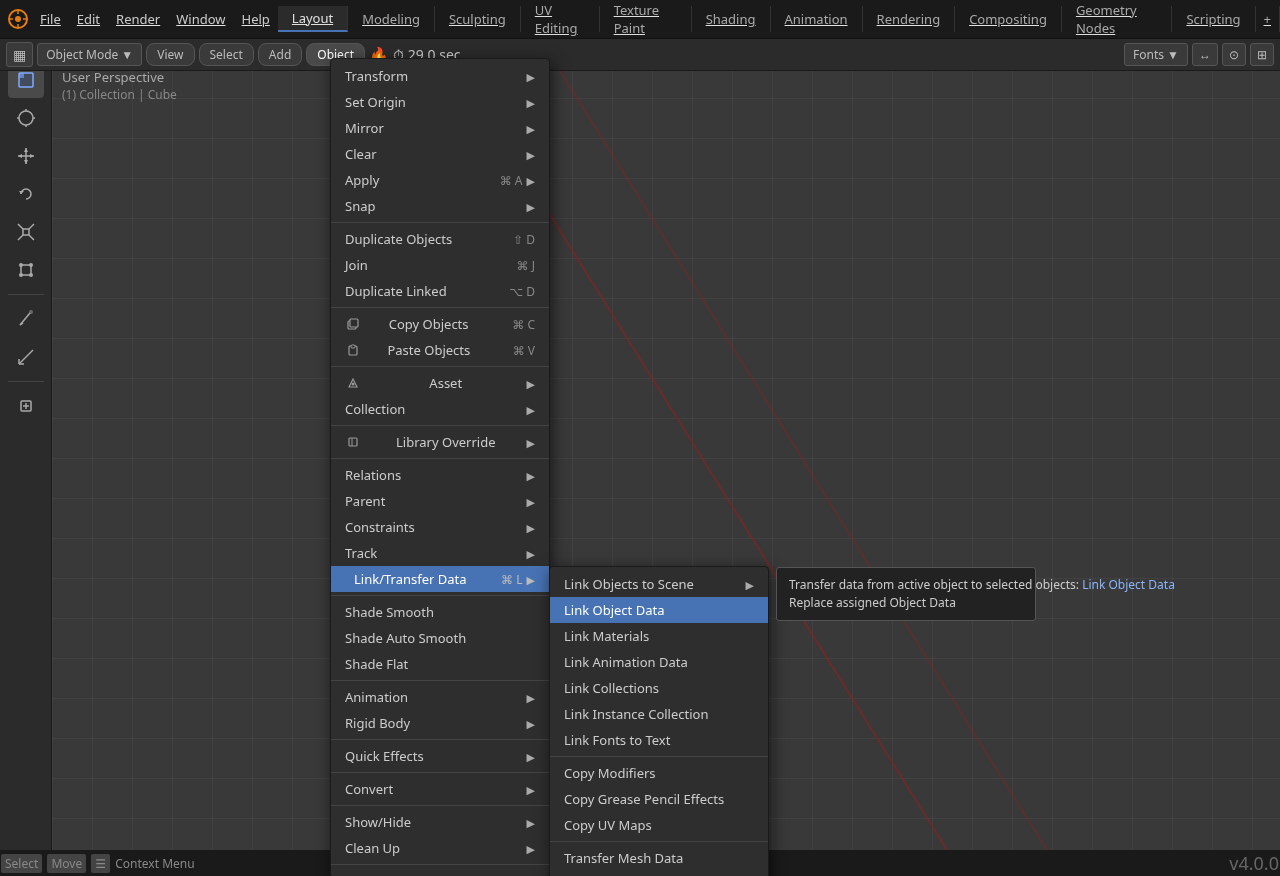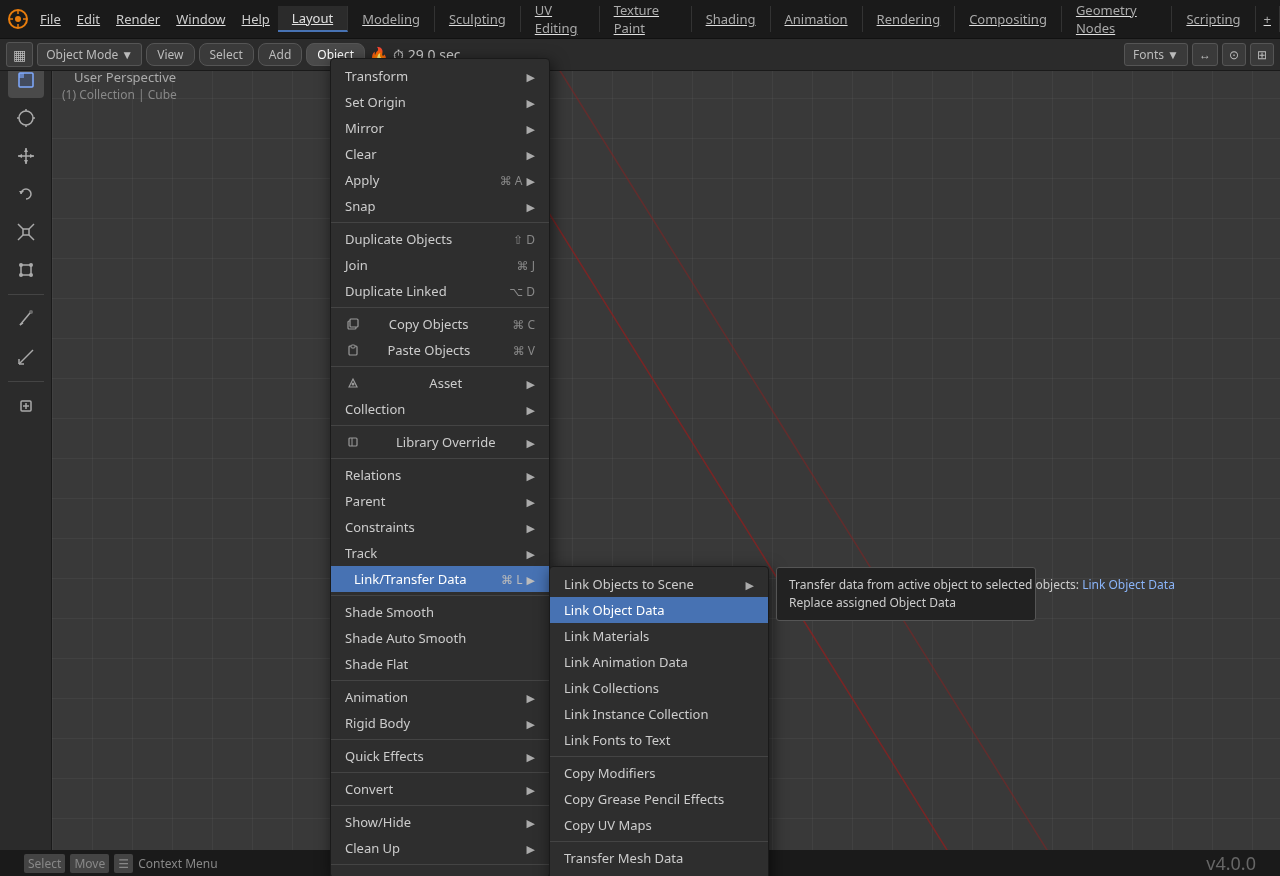--- a/index.html
+++ b/index.html
@@ -159,21 +159,21 @@
     
     .status-bar {
       position: absolute;
       bottom: 0;
       left: 0;
       right: 0;
       height: 26px;
       background: #1a1a1a;
       display: flex;
       align-items: center;
-      padding: 0 24px;
+      padding: 0 1px;
       gap: 12px;
       color: #888;
       font-size: 12px;
     }
     .workspace-tab {
       padding: 12px 14px;
       font-size: 13px;
       color: #aaa;
       cursor: pointer;
       border-right: 1px solid #333;
@@ -363,21 +363,21 @@
 
 <div class="viewport">
   <div class="viewport-grid"></div>
 
   <svg style="position:absolute;inset:0;width:100%;height:100%;pointer-events:none;">
     <line x1="400" y1="0" x2="900" y2="800" stroke="#8b2020" stroke-width="1.5" opacity="0.8"></line>
     <line x1="500" y1="0" x2="1000" y2="800" stroke="#8b2020" stroke-width="1.5" opacity="0.5"></line>
   </svg>
 
   <div class="viewport-overlay">
-    <div style="font-size:13px;color:#aaa;margin-left:12px;">User Perspective</div>
+    <div style="font-size:13px;color:#aaa;">User Perspective</div>
     <div style="font-size:12px;color:#888;">(1) Collection | Cube</div>
   </div>
 </div>
 
 <div class="context-menu" style="top:58px;left:330px;max-height:820px;overflow:visible;">
 
   <div class="ctx-item">
     <span>Transform</span>
     <span class="arrow">▶</span>
   </div>

